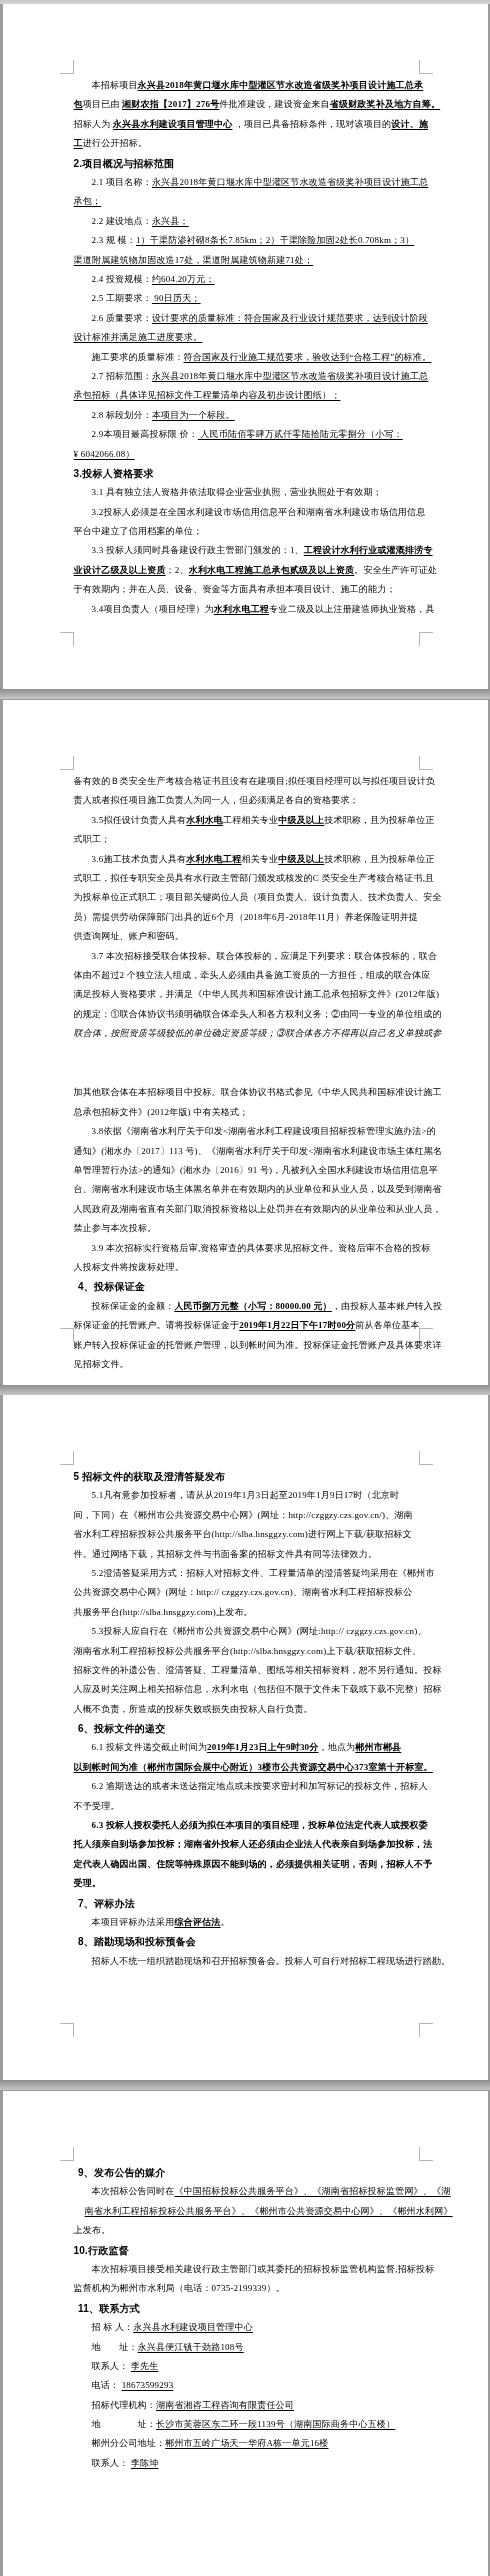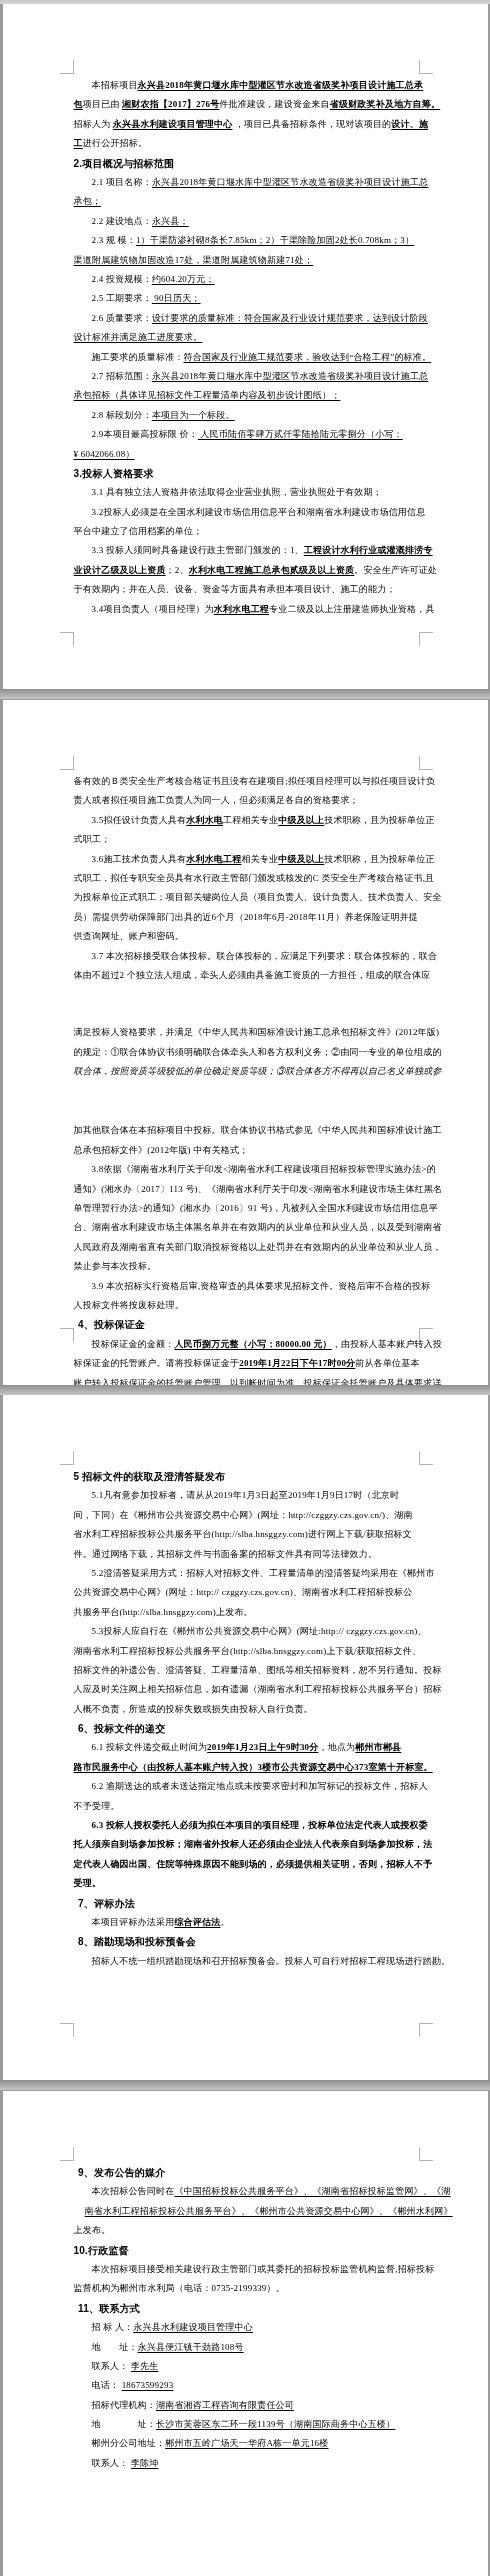--- a/index.html
+++ b/index.html
@@ -119,62 +119,63 @@
           <div class="line" style="padding-left: 0px;"><span class="seg">责人或者拟任项目施工负责人为同一人，但必须满足各自的资格要求；</span></div>
           <div class="line" style="padding-left: 18px;"><span class="seg">3.5拟任设计负责人具有</span><span class="seg b u">水利水电</span><span class="seg">工程相关专业</span><span class="seg b u">中级及以上</span><span class="seg">技术职称，且为投标单位正</span></div>
           <div class="line" style="padding-left: 0px;"><span class="seg">式职工；</span></div>
           <div class="line" style="padding-left: 18px;"><span class="seg">3.6施工技术负责人具有</span><span class="seg b u">水利水电工程</span><span class="seg">相关专业</span><span class="seg b u">中级及以上</span><span class="seg">技术职称，且为投标单位正</span></div>
           <div class="line" style="padding-left: 0px;"><span class="seg">式职工，拟任专职安全员具有水行政主管部门颁发或核发的C 类安全生产考核合格证书,且</span></div>
           <div class="line" style="padding-left: 0px;"><span class="seg">为投标单位正式职工；项目部关键岗位人员（项目负责人、设计负责人、技术负责人、安全</span></div>
           <div class="line" style="padding-left: 0px;"><span class="seg">员）需提供劳动保障部门出具的近6个月（2018年6月-2018年11月）养老保险证明并提</span></div>
           <div class="line" style="padding-left: 0px;"><span class="seg">供查询网址、账户和密码。</span></div>
           <div class="line" style="padding-left: 18px;"><span class="seg">3.7 本次招标接受联合体投标。联合体投标的，应满足下列要求：联合体投标的，联合</span></div>
           <div class="line" style="padding-left: 0px;"><span class="seg">体由不超过2 个独立法人组成，牵头人必须由具备施工资质的一方担任，组成的联合体应</span></div>
-          <div class="line" style="padding-left: 0px; margin-top: 38px;"><span class="seg">满足投标人资格要求，并满足《中华人民共和国标准设计施工总承包招标文件》(2012年版)</span></div>
+          <div class="line" style="padding-left: 0px;"><span class="seg">满足投标人资格要求，并满足《中华人民共和国标准设计施工总承包招标文件》(2012年版)</span></div>
           <div class="line" style="padding-left: 0px;"><span class="seg">的规定：①联合体协议书须明确联合体牵头人和各方权利义务；②由同一专业的单位组成的</span></div>
           <div class="line" style="padding-left: 0px; font-style: italic;"><span class="seg">联合体，按照资质等级较低的单位确定资质等级；③联合体各方不得再以自己名义单独或参</span></div>
           <div class="line" style="padding-left: 0px; margin-top: 40px;"><span class="seg">加其他联合体在本招标项目中投标。联合体协议书格式参见《中华人民共和国标准设计施工</span></div>
           <div class="line" style="padding-left: 0px;"><span class="seg">总承包招标文件》(2012年版) 中有关格式；</span></div>
           <div class="line" style="padding-left: 18px;"><span class="seg">3.8依据《湖南省水利厅关于印发&lt;湖南省水利工程建设项目招标投标管理实施办法&gt;的</span></div>
           <div class="line" style="padding-left: 0px;"><span class="seg">通知》(湘水办〔2017〕113 号)、《湖南省水利厅关于印发&lt;湖南省水利建设市场主体红黑名</span></div>
           <div class="line" style="padding-left: 0px;"><span class="seg">单管理暂行办法&gt;的通知》(湘水办〔2016〕91 号)，凡被列入全国水利建设市场信用信息平</span></div>
           <div class="line" style="padding-left: 0px;"><span class="seg">台、湖南省水利建设市场主体黑名单并在有效期内的从业单位和从业人员，以及受到湖南省</span></div>
           <div class="line" style="padding-left: 0px;"><span class="seg">人民政府及湖南省直有关部门取消投标资格以上处罚并在有效期内的从业单位和从业人员，</span></div>
           <div class="line" style="padding-left: 0px;"><span class="seg">禁止参与本次投标。</span></div>
           <div class="line" style="padding-left: 18px;"><span class="seg">3.9 本次招标实行资格后审,资格审查的具体要求见招标文件。资格后审不合格的投标</span></div>
           <div class="line" style="padding-left: 0px;"><span class="seg">人投标文件将按废标处理。</span></div>
           <div class="line heading" style="padding-left: 4.5px;"><span class="seg b">4、投标保证金</span></div>
           <div class="line" style="padding-left: 18px;"><span class="seg">投标保证金的金额：</span><span class="seg b u">人民币捌万元整（小写：80000.00 元）</span><span class="seg">，由投标人基本账户转入投</span></div>
           <div class="line" style="padding-left: 0px;"><span class="seg">标保证金的托管账户。请将投标保证金于</span><span class="seg b u">2019年1月22日下午17时00分</span><span class="seg">前从各单位基本</span></div>
           <div class="line" style="padding-left: 0px;"><span class="seg">账户转入投标保证金的托管账户管理，以到帐时间为准。投标保证金托管账户及具体要求详</span></div>
+          <div class="line" style="padding-left: 0px;"><span class="seg">见招标文件。</span></div>
         </div>
       </div>
       <div class="page-gap" style="top: 1385px;"></div>
       <div class="page" style="top: 1395px;">
         <div class="mark tl"></div>
         <div class="mark tr"></div>
         <div class="mark bl"></div>
         <div class="mark br"></div>
         <div class="text-area">
           <div class="line heading" style="padding-left: 0px;"><span class="seg b">5 招标文件的获取及澄清答疑发布</span></div>
           <div class="line" style="padding-left: 18px;"><span class="seg">5.1凡有意参加投标者，请从从2019年1月3日起至2019年1月9日17时（北京时</span></div>
           <div class="line" style="padding-left: 0px;"><span class="seg">间，下同）在《郴州市公共资源交易中心网》(网址：http://czggzy.czs.gov.cn/)、湖南</span></div>
           <div class="line" style="padding-left: 0px;"><span class="seg">省水利工程招标投标公共服务平台(http://slba.hnsggzy.com)进行网上下载/获取招标文</span></div>
           <div class="line" style="padding-left: 0px;"><span class="seg">件。通过网络下载，其招标文件与书面备案的招标文件具有同等法律效力。</span></div>
           <div class="line" style="padding-left: 18px;"><span class="seg">5.2澄清答疑采用方式：招标人对招标文件、工程量清单的澄清答疑均采用在《郴州市</span></div>
           <div class="line" style="padding-left: 0px;"><span class="seg">公共资源交易中心网》(网址：http:// czggzy.czs.gov.cn)、湖南省水利工程招标投标公</span></div>
           <div class="line" style="padding-left: 0px;"><span class="seg">共服务平台(http://slba.hnsggzy.com)上发布。</span></div>
           <div class="line" style="padding-left: 18px;"><span class="seg">5.3投标人应自行在《郴州市公共资源交易中心网》(网址:http:// czggzy.czs.gov.cn)、</span></div>
           <div class="line" style="padding-left: 0px;"><span class="seg">湖南省水利工程招标投标公共服务平台(http://slba.hnsggzy.com)上下载/获取招标文件、</span></div>
           <div class="line" style="padding-left: 0px;"><span class="seg">招标文件的补遗公告、澄清答疑、工程量清单、图纸等相关招标资料，恕不另行通知。投标</span></div>
-          <div class="line" style="padding-left: 0px;"><span class="seg">人应及时关注网上相关招标信息，如有遗漏（湖南省水利工程招标投标公共服务平台）招标</span></div>
+          <div class="line" style="padding-left: 0px;"><span class="seg">人应及时关注网上相关招标信息，水利水电（包括但不限于文件未下载或下载不完整）招标</span></div>
           <div class="line" style="padding-left: 0px;"><span class="seg">人概不负责，所造成的投标失败或损失由投标人自行负责。</span></div>
           <div class="line heading" style="padding-left: 4.5px;"><span class="seg b">6、投标文件的递交</span></div>
           <div class="line" style="padding-left: 18px;"><span class="seg">6.1  投标文件递交截止时间为</span><span class="seg b u">2019年1月23日上午9时30分</span><span class="seg">，地点为</span><span class="seg b u">郴州市郴县</span></div>
-          <div class="line" style="padding-left: 0px;"><span class="seg b u">路市民服务中心（由投标人基本账户转入投）3楼市公共资源交易中心373室第十开标室。</span></div>
+          <div class="line" style="padding-left: 0px;"><span class="seg b u">以到帐时间为准（郴州市国际会展中心附近）3楼市公共资源交易中心373室第十开标室。</span></div>
           <div class="line" style="padding-left: 18px;"><span class="seg">6.2  逾期送达的或者未送达指定地点或未按要求密封和加写标记的投标文件，招标人</span></div>
           <div class="line" style="padding-left: 0px;"><span class="seg">不予受理。</span></div>
           <div class="line" style="padding-left: 18px;"><span class="seg b">6.3  投标人授权委托人必须为拟任本项目的项目经理，投标单位法定代表人或授权委</span></div>
           <div class="line" style="padding-left: 0px;"><span class="seg b">托人须亲自到场参加投标；湖南省外投标人还必须由企业法人代表亲自到场参加投标，法</span></div>
           <div class="line" style="padding-left: 0px;"><span class="seg b">定代表人确因出国、住院等特殊原因不能到场的，必须提供相关证明，否则，招标人不予</span></div>
           <div class="line" style="padding-left: 0px;"><span class="seg b">受理。</span></div>
           <div class="line heading" style="padding-left: 4.5px;"><span class="seg b">7、评标办法</span></div>
           <div class="line" style="padding-left: 18px;"><span class="seg">本项目评标办法采用</span><span class="seg b u">综合评估法</span><span class="seg">。</span></div>
           <div class="line heading" style="padding-left: 4.5px;"><span class="seg b">8、踏勘现场和投标预备会</span></div>
           <div class="line" style="padding-left: 18px;"><span class="seg">招标人不统一组织踏勘现场和召开招标预备会。投标人可自行对招标工程现场进行踏勘。</span></div>

